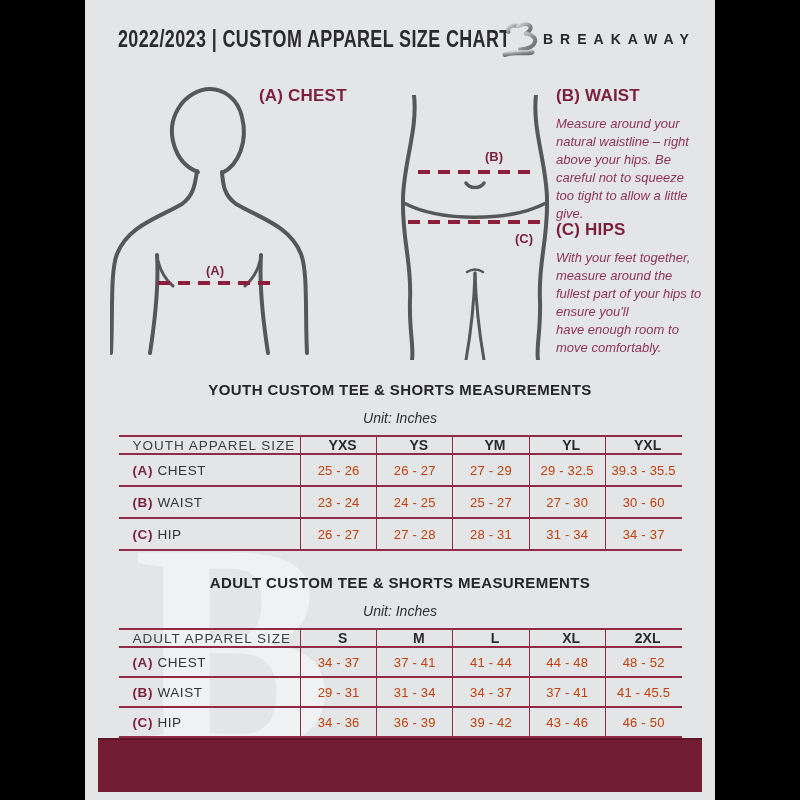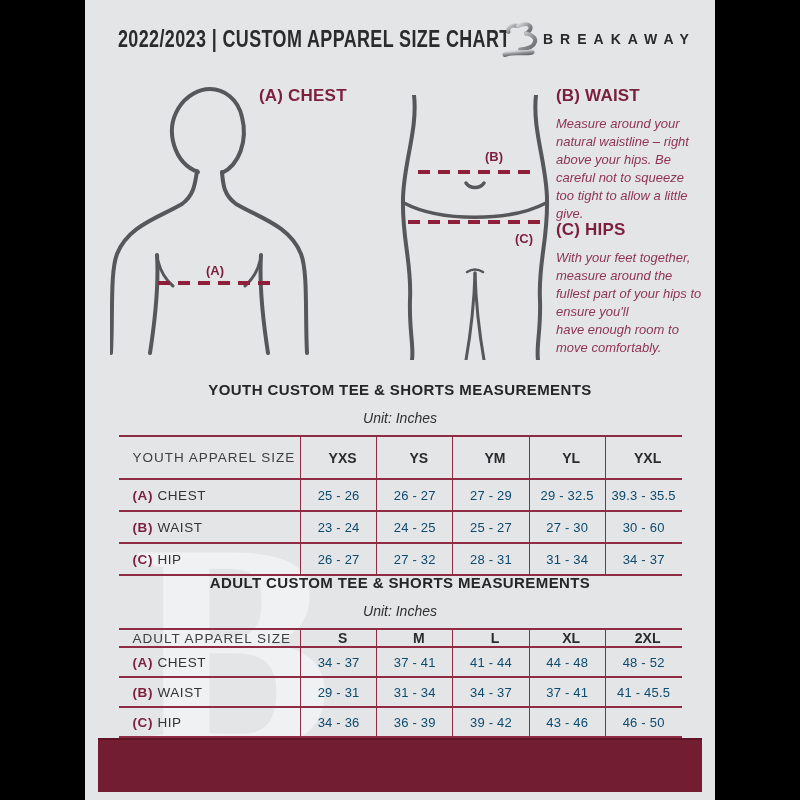--- a/index.html
+++ b/index.html
@@ -36,28 +36,28 @@
   .tbl-youth{top:369px;}
   .tbl-adult{top:562px;}
   .tbl-block h2{margin:12px;font-size:15px;font-weight:bold;color:#262628;letter-spacing:0.4px;}
   .tbl-block .unit{margin-top:3px;font-size:14px;font-style:italic;color:#2f2f31;}
   .tbl-block table{margin:9px auto 0 auto;width:563px;border-collapse:collapse;table-layout:fixed;
                    border-top:2px solid #8f2b45;}
   .tbl-block tr{border-bottom:2px solid #8f2b45;}
   .tbl-block th,.tbl-block td{border-left:1.5px solid #8f2b45;padding:0;vertical-align:middle;}
   .tbl-block th:first-child,.tbl-block td:first-child{border-left:none;}
   .tbl-block col.c-label{width:182px;}
-  .tbl-youth thead tr{height:43px;} .tbl-youth tbody tr{height:32px;}
+  .tbl-youth thead tr{height:18px;} .tbl-youth tbody tr{height:32px;}
   .tbl-adult thead tr{height:18px;} .tbl-adult tbody tr{height:30px;}
   th.lbl{font-size:13.5px;font-weight:normal;color:#3f3f41;letter-spacing:1px;text-align:left;
          padding-left:14px;}
   th.size{font-size:14px;font-weight:bold;color:#2b2b2d;text-align:center;padding-left:8px;}
   td.lbl{font-size:13.5px;color:#333335;letter-spacing:0.6px;text-align:left;padding-left:14px;}
   td.lbl .pfx{font-weight:bold;color:#7c1f3c;}
-  td.val{font-size:13px;color:#0c4a6e;text-align:center;letter-spacing:0.2px;}
+  td.val{font-size:13px;color:#c2410c;text-align:center;letter-spacing:0.2px;}
 
   
   .footer-bar{position:absolute;left:13px;top:738px;width:604px;height:52px;background:#731d32;
               border-top:2px solid #601527;z-index:3;}
 </style>
 </head>
 <body>
 
 <div class="canvas">
   <div class="page">
@@ -166,21 +166,21 @@
               <td class="lbl"><span class="pfx">(B)</span> WAIST</td>
               <td class="val">23 - 24</td>
               <td class="val">24 - 25</td>
               <td class="val">25 - 27</td>
               <td class="val">27 - 30</td>
               <td class="val">30 - 60</td>
             </tr>
             <tr>
               <td class="lbl"><span class="pfx">(C)</span> HIP</td>
               <td class="val">26 - 27</td>
-              <td class="val">27 - 32</td>
+              <td class="val">27 - 28</td>
               <td class="val">28 - 31</td>
               <td class="val">31 - 34</td>
               <td class="val">34 - 37</td>
             </tr>
           </tbody>
         </table>
     </section>
 
     <section class="tbl-block tbl-adult">
       <h2>ADULT CUSTOM TEE &amp; SHORTS MEASUREMENTS</h2>

